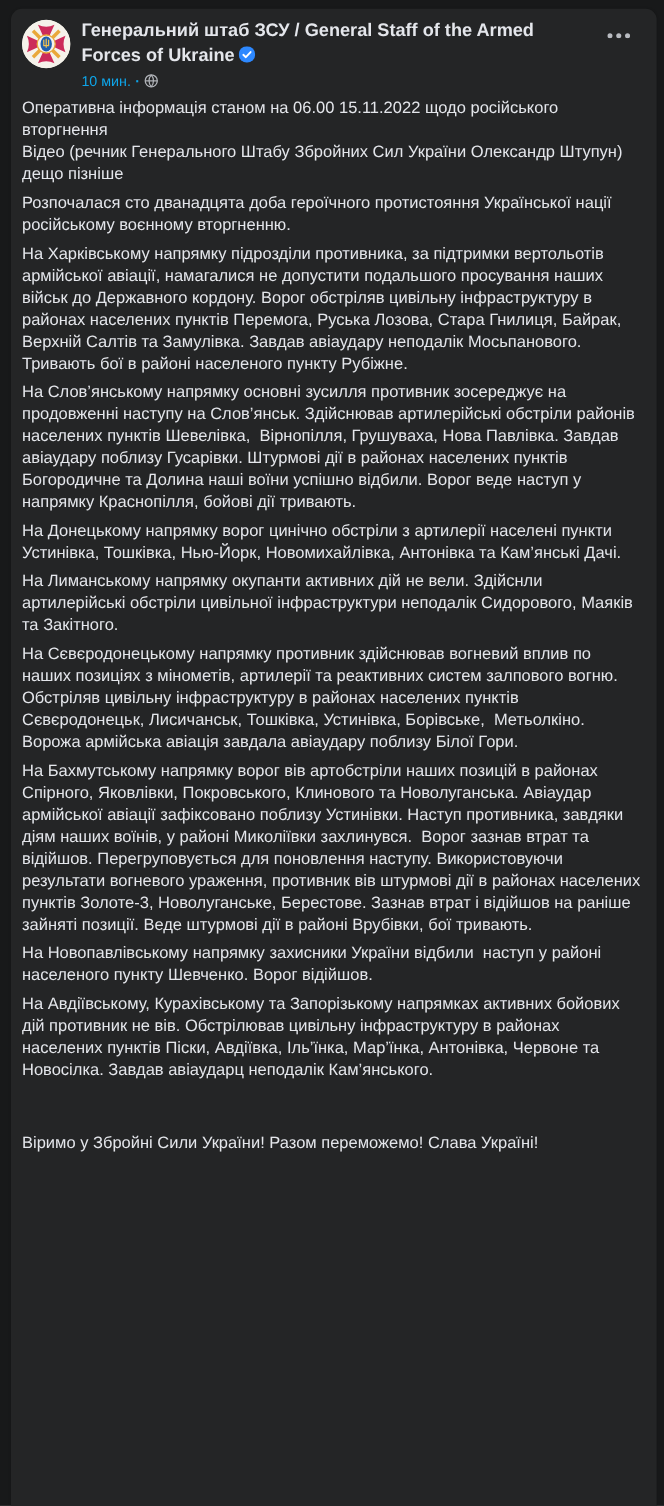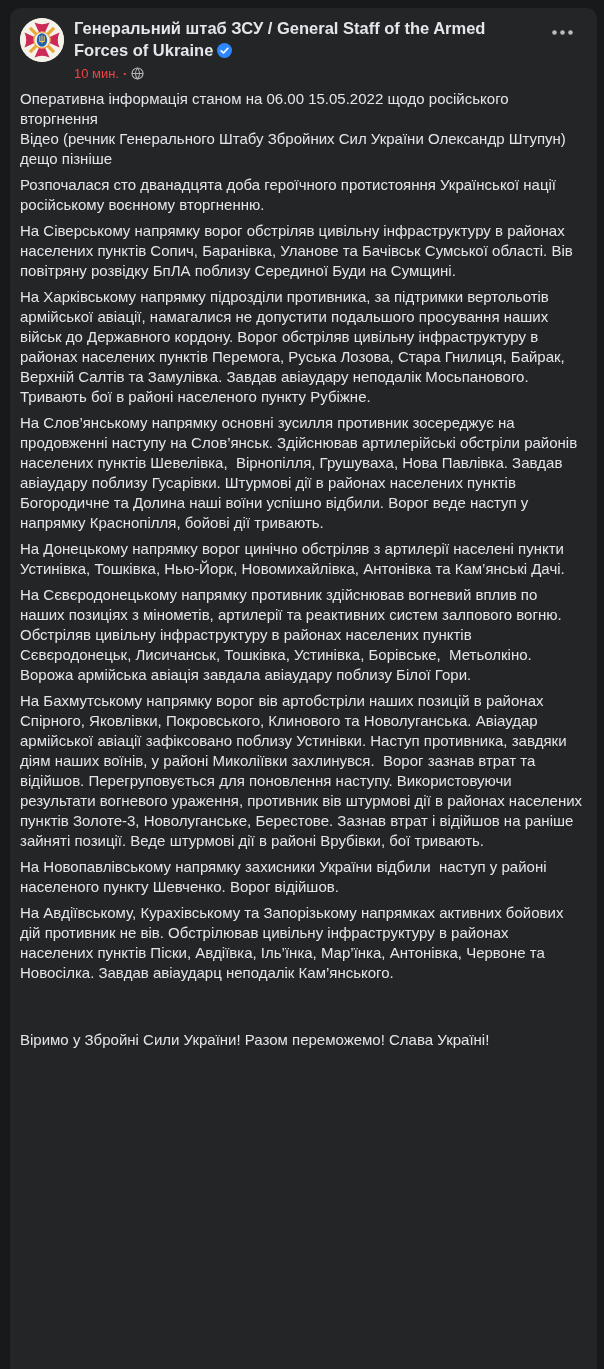--- a/index.html
+++ b/index.html
@@ -48,21 +48,21 @@
     display: inline-block;
     margin-left: 4px;
     vertical-align: -2px;
     line-height: 0;
   }
   .meta {
     display: flex;
     align-items: center;
     gap: 4px;
     margin-top: 4px;
-    color: #ef4444;
+    color: #0ea5e9;
     font-size: 13px;
   }
   .meta .timestamp { cursor: pointer; }
   .meta .sep { font-weight: 700; }
   .globe { line-height: 0; margin-top: 1px; }
   .more-btn {
     flex: 0 0 auto;
     background: none;
     border: none;
     padding: 10px 8px;
@@ -135,27 +135,27 @@
       <button class="more-btn" aria-label="More options">
         <svg width="21" height="5" viewBox="0 0 21 5" aria-hidden="true">
           <circle cx="2.5" cy="2.5" r="2.3" fill="#b8bbc0"></circle>
           <circle cx="10.5" cy="2.5" r="2.3" fill="#b8bbc0"></circle>
           <circle cx="18.5" cy="2.5" r="2.3" fill="#b8bbc0"></circle>
         </svg>
       </button>
     </header>
 
     <div class="post-body">
-      <p>Оперативна інформація станом на 06.00 15.05.2022 щодо російського вторгнення
+      <p>Оперативна інформація станом на 06.00 15.11.2022 щодо російського вторгнення
 Відео (речник Генерального Штабу Збройних Сил України Олександр Штупун) дещо пізніше</p>
       <p>Розпочалася сто дванадцята доба героїчного протистояння Української нації російському воєнному вторгненню.</p>
-      <p>На Сіверському напрямку ворог обстріляв цивільну інфраструктуру в районах населених пунктів Сопич, Баранівка, Уланове та Бачівськ Сумської області. Вів повітряну розвідку БпЛА поблизу Серединої Буди на Сумщині.</p>
       <p>На Харківському напрямку підрозділи противника, за підтримки вертольотів армійської авіації, намагалися не допустити подальшого просування наших військ до Державного кордону. Ворог обстріляв цивільну інфраструктуру в районах населених пунктів Перемога, Руська Лозова, Стара Гнилиця, Байрак, Верхній Салтів та Замулівка. Завдав авіаудару неподалік Мосьпанового. Тривають бої в районі населеного пункту Рубіжне.</p>
       <p>На Слов’янському напрямку основні зусилля противник зосереджує на продовженні наступу на Слов’янськ. Здійснював артилерійські обстріли районів населених пунктів Шевелівка,  Вірнопілля, Грушуваха, Нова Павлівка. Завдав авіаудару поблизу Гусарівки. Штурмові дії в районах населених пунктів Богородичне та Долина наші воїни успішно відбили. Ворог веде наступ у напрямку Краснопілля, бойові дії тривають.</p>
-      <p>На Донецькому напрямку ворог цинічно обстріляв з артилерії населені пункти Устинівка, Тошківка, Нью-Йорк, Новомихайлівка, Антонівка та Кам’янські Дачі.</p>
+      <p>На Донецькому напрямку ворог цинічно обстріли з артилерії населені пункти Устинівка, Тошківка, Нью-Йорк, Новомихайлівка, Антонівка та Кам’янські Дачі.</p>
+      <p>На Лиманському напрямку окупанти активних дій не вели. Здійснли артилерійські обстріли цивільної інфраструктури неподалік Сидорового, Маяків та Закітного.</p>
       <p>На Сєвєродонецькому напрямку противник здійснював вогневий вплив по наших позиціях з мінометів, артилерії та реактивних систем залпового вогню. Обстріляв цивільну інфраструктуру в районах населених пунктів Сєвєродонецьк, Лисичанськ, Тошківка, Устинівка, Борівське,  Метьолкіно. Ворожа армійська авіація завдала авіаудару поблизу Білої Гори.</p>
       <p>На Бахмутському напрямку ворог вів артобстріли наших позицій в районах Спірного, Яковлівки, Покровського, Клинового та Новолуганська. Авіаудар армійської авіації зафіксовано поблизу Устинівки. Наступ противника, завдяки діям наших воїнів, у районі Миколіївки захлинувся.  Ворог зазнав втрат та відійшов. Перегруповується для поновлення наступу. Використовуючи результати вогневого ураження, противник вів штурмові дії в районах населених пунктів Золоте-3, Новолуганське, Берестове. Зазнав втрат і відійшов на раніше зайняті позиції. Веде штурмові дії в районі Врубівки, бої тривають.</p>
       <p>На Новопавлівському напрямку захисники України відбили  наступ у районі населеного пункту Шевченко. Ворог відійшов.</p>
       <p>На Авдіївському, Курахівському та Запорізькому напрямках активних бойових дій противник не вів. Обстрілював цивільну інфраструктуру в районах населених пунктів Піски, Авдіївка, Іль’їнка, Мар’їнка, Антонівка, Червоне та Новосілка. Завдав авіаударц неподалік Кам’янського.</p>
       <p>Віримо у Збройні Сили України! Разом переможемо! Слава Україні!</p>
     </div>
 
   </article>
 </div>
 

